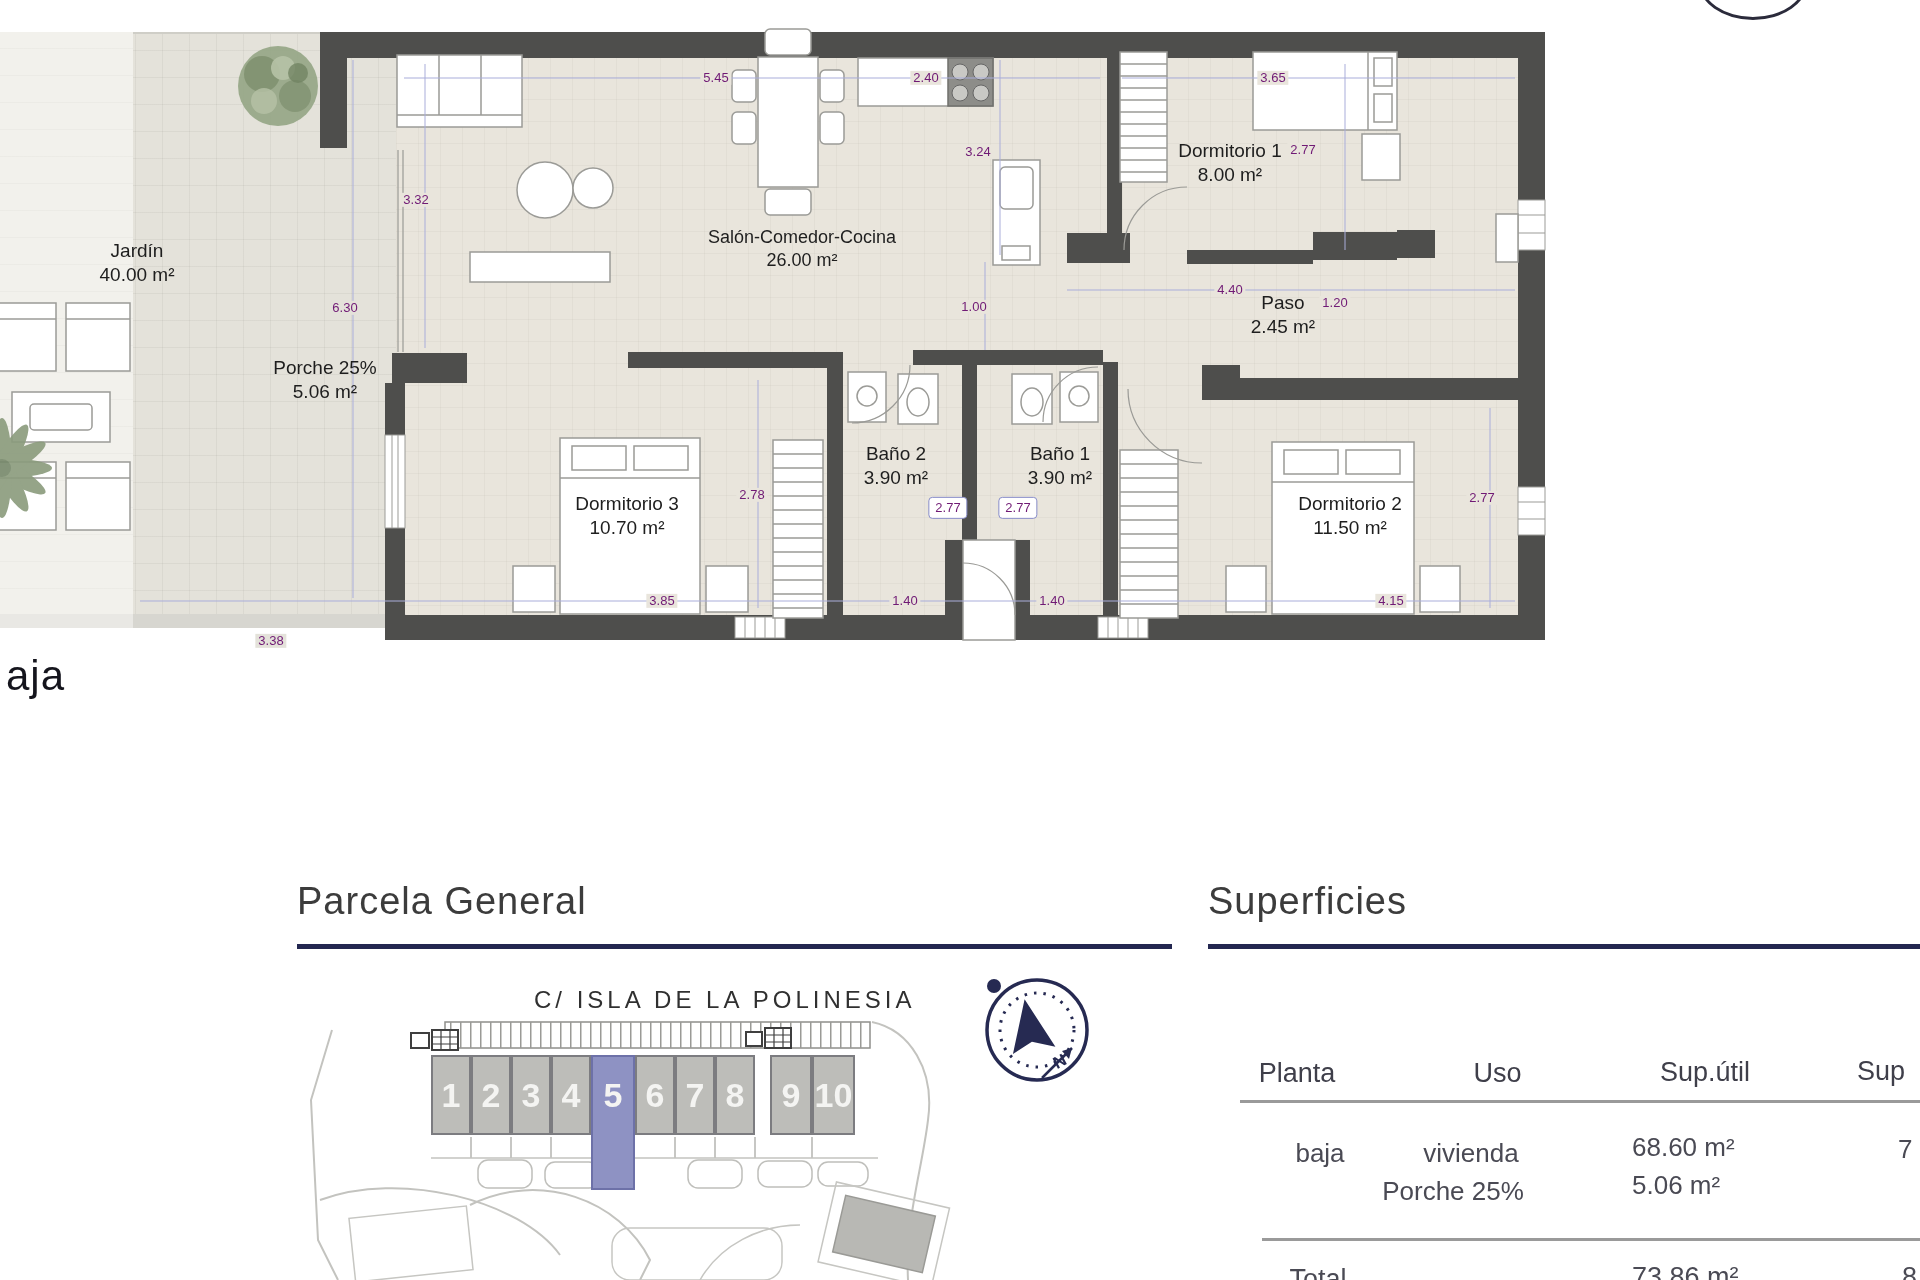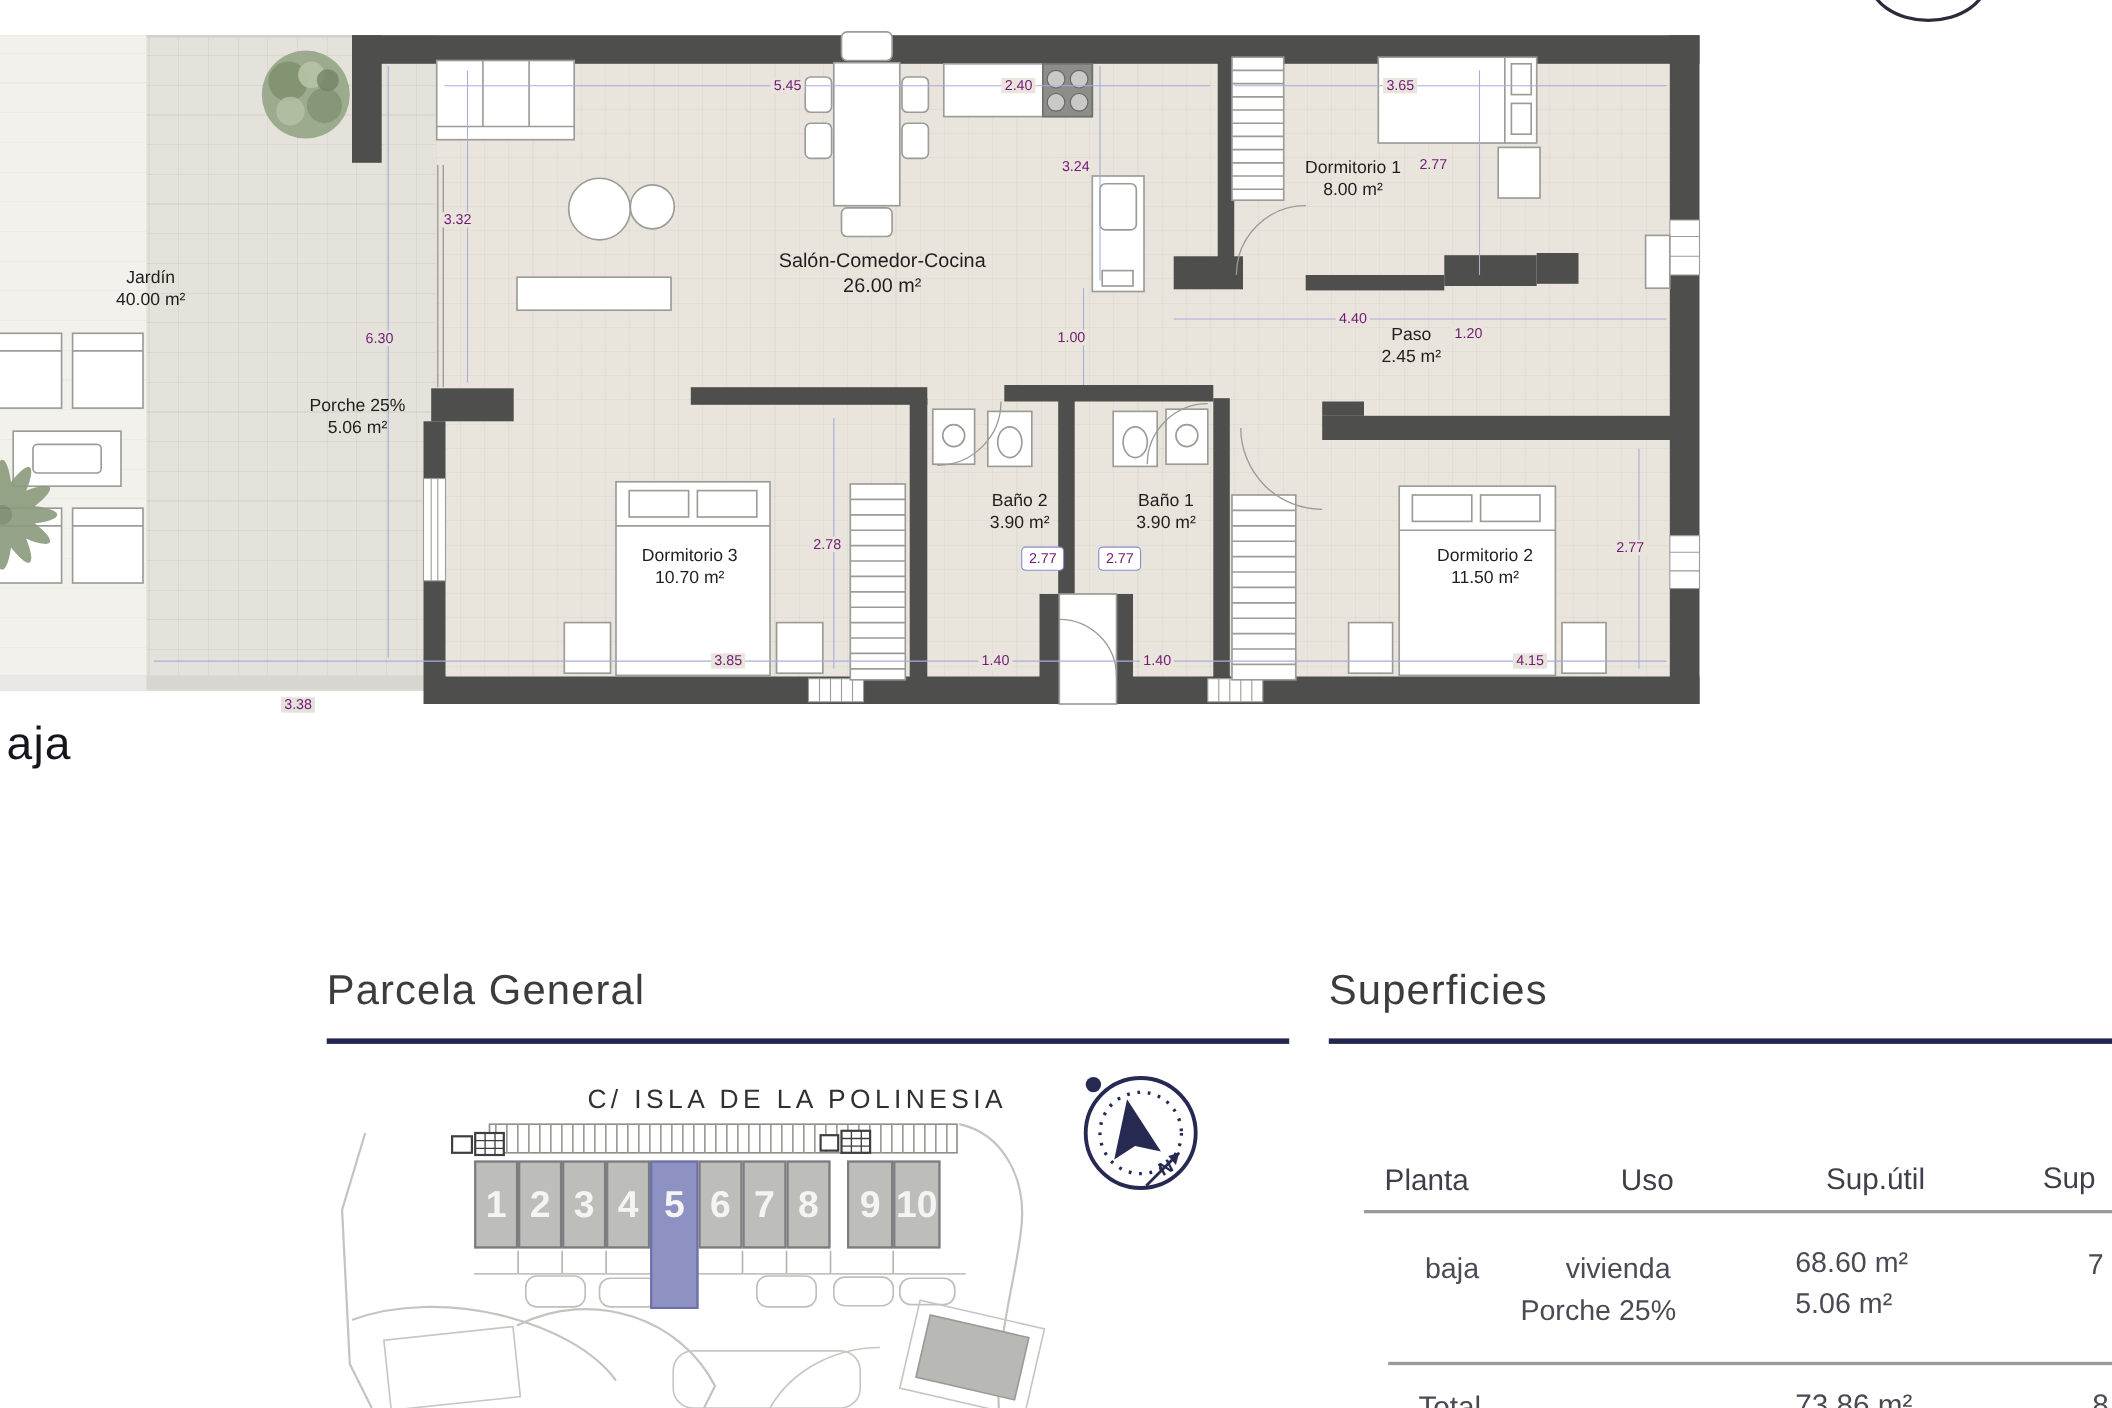--- a/index.html
+++ b/index.html
@@ -11,21 +11,21 @@
     background-image:repeating-linear-gradient(0deg, rgba(90,90,80,.07) 0 1px, transparent 1px 27px),
                      repeating-linear-gradient(90deg, rgba(90,90,80,.07) 0 1px, transparent 1px 27px);
     border-top:2px solid #cfcec7;}
   .garden-strip{left:0;top:32px;width:133px;height:584px;background:#f2f1ec;
     background-image:repeating-linear-gradient(0deg, rgba(90,90,80,.04) 0 1px, transparent 1px 27px);}
   .interior{left:396px;top:40px;width:1136px;height:588px;background:#e9e5dc;
     background-image:repeating-linear-gradient(0deg, rgba(100,95,80,.05) 0 1px, transparent 1px 22px),
                      repeating-linear-gradient(90deg, rgba(100,95,80,.05) 0 1px, transparent 1px 22px);}
   
   .room-label{transform:translate(-50%,-50%);text-align:center;color:#1e1e1e;
-    font-size:16px;line-height:1.25;white-space:nowrap;}
+    font-size:19px;line-height:1.25;white-space:nowrap;}
   .room-label.big{font-size:18px;}
   .dim{transform:translate(-50%,-50%);font-size:13px;color:#701a75;white-space:nowrap;
     padding:0 3px;line-height:1.1;}
   .on-floor{background:#e9e5dc;}
   .on-garden{background:#e4e2da;margin-top:40px;}
   .dim.boxed{background:#fff;border:1.5px solid #878cc9;border-radius:4px;padding:3px 6px;}
   .floor-label{font-size:42px;color:#15151d;letter-spacing:1px;}
   
   .section-title{font-size:38px;color:#3c3c3c;letter-spacing:1px;}
   .rule{height:5px;background:#232750;}
@@ -215,21 +215,21 @@
     <span>5.06 m²</span></div>
   <div class="abs room-label big" style="left:802px;top:248px">
     <span>Salón-Comedor-Cocina</span><br>
     <span>26.00 m²</span></div>
   <div class="abs room-label" style="left:1230px;top:163px">
     <span>Dormitorio 1</span><br>
     <span>8.00 m²</span></div>
   <div class="abs room-label" style="left:1283px;top:315px">
     <span>Paso</span><br>
     <span>2.45 m²</span></div>
-  <div class="abs room-label" style="left:927px;top:466px">
+  <div class="abs room-label" style="left:896px;top:466px">
     <span>Baño 2</span><br>
     <span>3.90 m²</span></div>
   <div class="abs room-label" style="left:1060px;top:466px">
     <span>Baño 1</span><br>
     <span>3.90 m²</span></div>
   <div class="abs room-label" style="left:627px;top:516px">
     <span>Dormitorio 3</span><br>
     <span>10.70 m²</span></div>
   <div class="abs room-label" style="left:1350px;top:516px">
     <span>Dormitorio 2</span><br>

